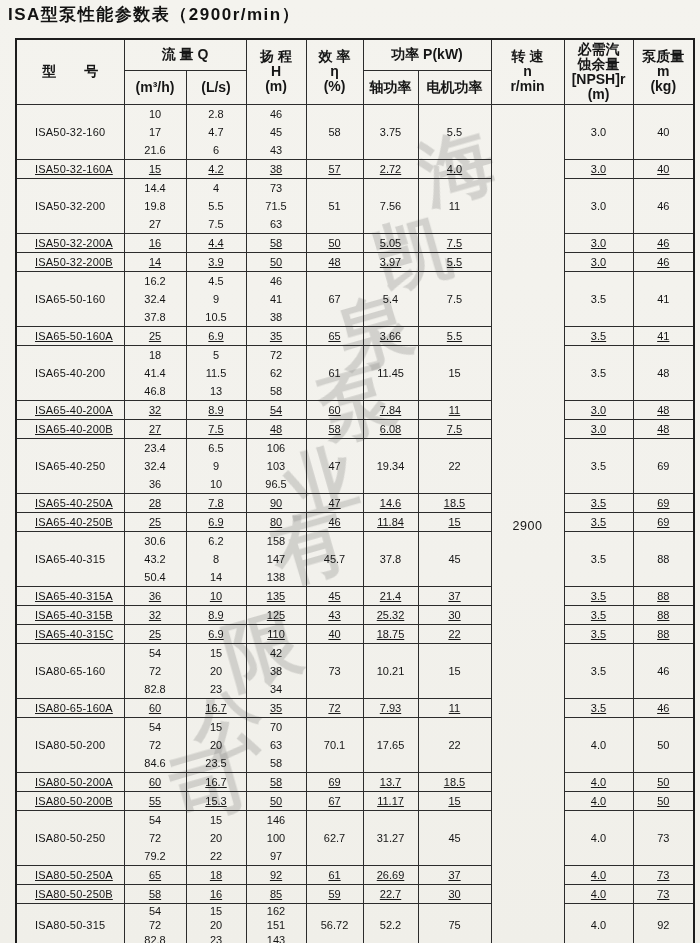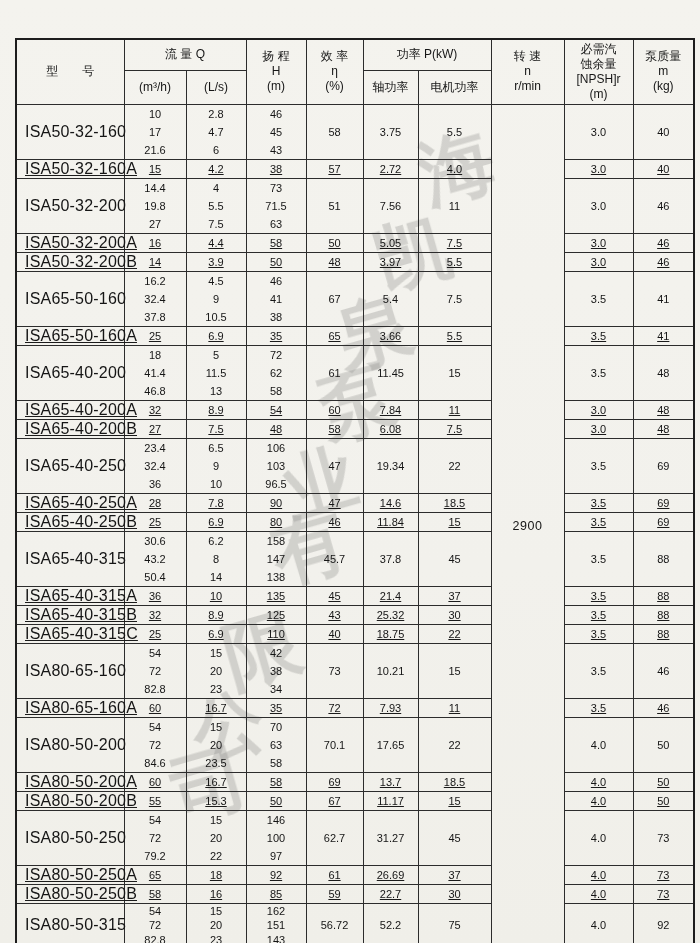--- a/index.html
+++ b/index.html
@@ -31,30 +31,30 @@
     background:transparent;
   }
   .ptable th,.ptable td{
     border:1px solid #2c2c2c;
     padding:0;margin:0;
     text-align:center;vertical-align:middle;
     background:transparent;
   }
   .ptable{border:2px solid #1d1d1d;}
   .ptable thead th{
-    font-weight:normal;font-size:12px;line-height:15px;color:#161616;
+    font-weight:bold;font-size:14px;line-height:15px;color:#161616;
   }
   .ptable thead tr.h1{height:31px;}
   .ptable thead tr.h2{height:34px;}
   th.pre{white-space:pre-line;}
   tbody td{font-size:11px;color:#151515;}
   tbody tr.single{height:19px;text-decoration:underline;}
   tbody tr.triple{height:55px;}
   tbody tr:last-child.triple{height:44px;}
-  td.model{text-align:left;padding-left:8px;letter-spacing:.2px;font-size:16px;white-space:nowrap;}
+  td.model{text-align:left;padding-left:18px;letter-spacing:.2px;font-size:11px;white-space:nowrap;}
   td.num div{line-height:18px;}
   tbody tr:last-child td.num div{line-height:14.5px;}
   td.speed{font-size:12.5px;letter-spacing:.5px;}
 </style>
 </head>
 <body>
 
 <div class="page">
 
   <div class="watermark" id="watermark">
@@ -62,20 +62,21 @@
       <span style="left: 376px; top: 216px; font-size: 74px;">凯</span>
       <span style="left: 336px; top: 294px; font-size: 76px;">泉</span>
       <span style="left: 320px; top: 366px; font-size: 74px;">泵</span>
       <span style="left: 284px; top: 447px; font-size: 72px;">业</span>
       <span style="left: 272px; top: 510px; font-size: 74px;">有</span>
       <span style="left: 224px; top: 612px; font-size: 76px;">限</span>
       <span style="left: 192px; top: 690px; font-size: 72px;">公</span>
       <span style="left: 172px; top: 746px; font-size: 74px;">司</span>
     </div>
 
+  <h1 class="title">ISA型泵性能参数表（2900r/min）</h1>
 
   <table class="ptable">
     <colgroup>
       <col style="width:108px">
       <col style="width:62px">
       <col style="width:60px">
       <col style="width:60px">
       <col style="width:57px">
       <col style="width:55px">
       <col style="width:73px">

